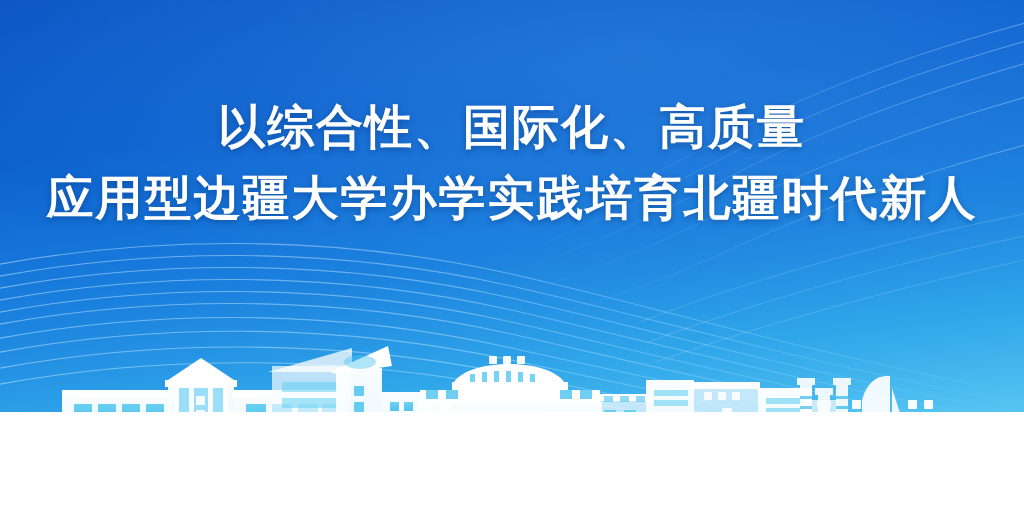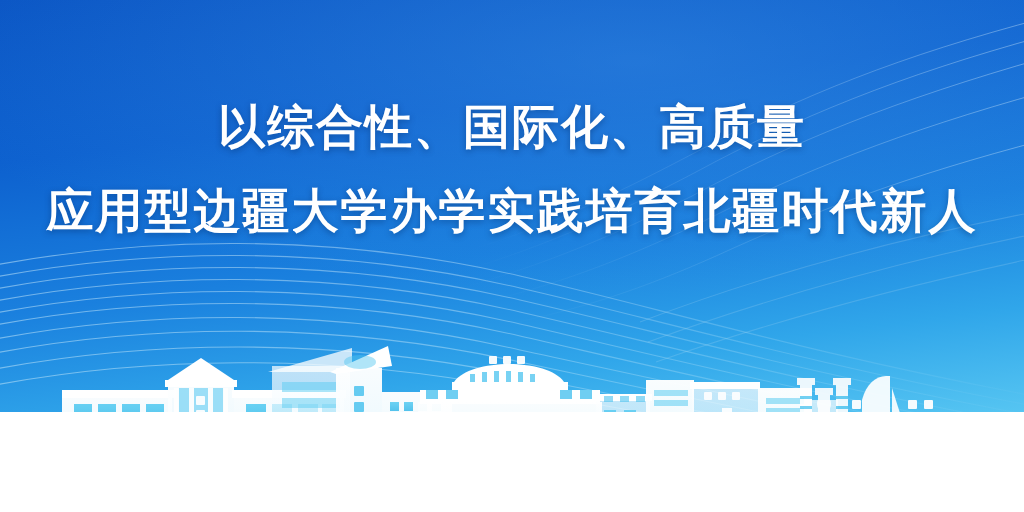--- a/index.html
+++ b/index.html
@@ -42,21 +42,21 @@
     white-space: nowrap;
     font-family: "DejaVu Sans", "Liberation Sans", sans-serif;
   }
   .title-line-1 {
     font-size: 47px;
     line-height: 62px;
   }
   .title-line-2 {
     font-size: 47px;
     line-height: 62px;
-    margin-top: 22px;
+    margin-top: 9px;
     text-align: center;
   }
 </style>
 </head>
 <body>
 
 <div id="banner">
 
   <svg class="layer" viewBox="0 0 1024 512" preserveAspectRatio="none">
     <defs>

